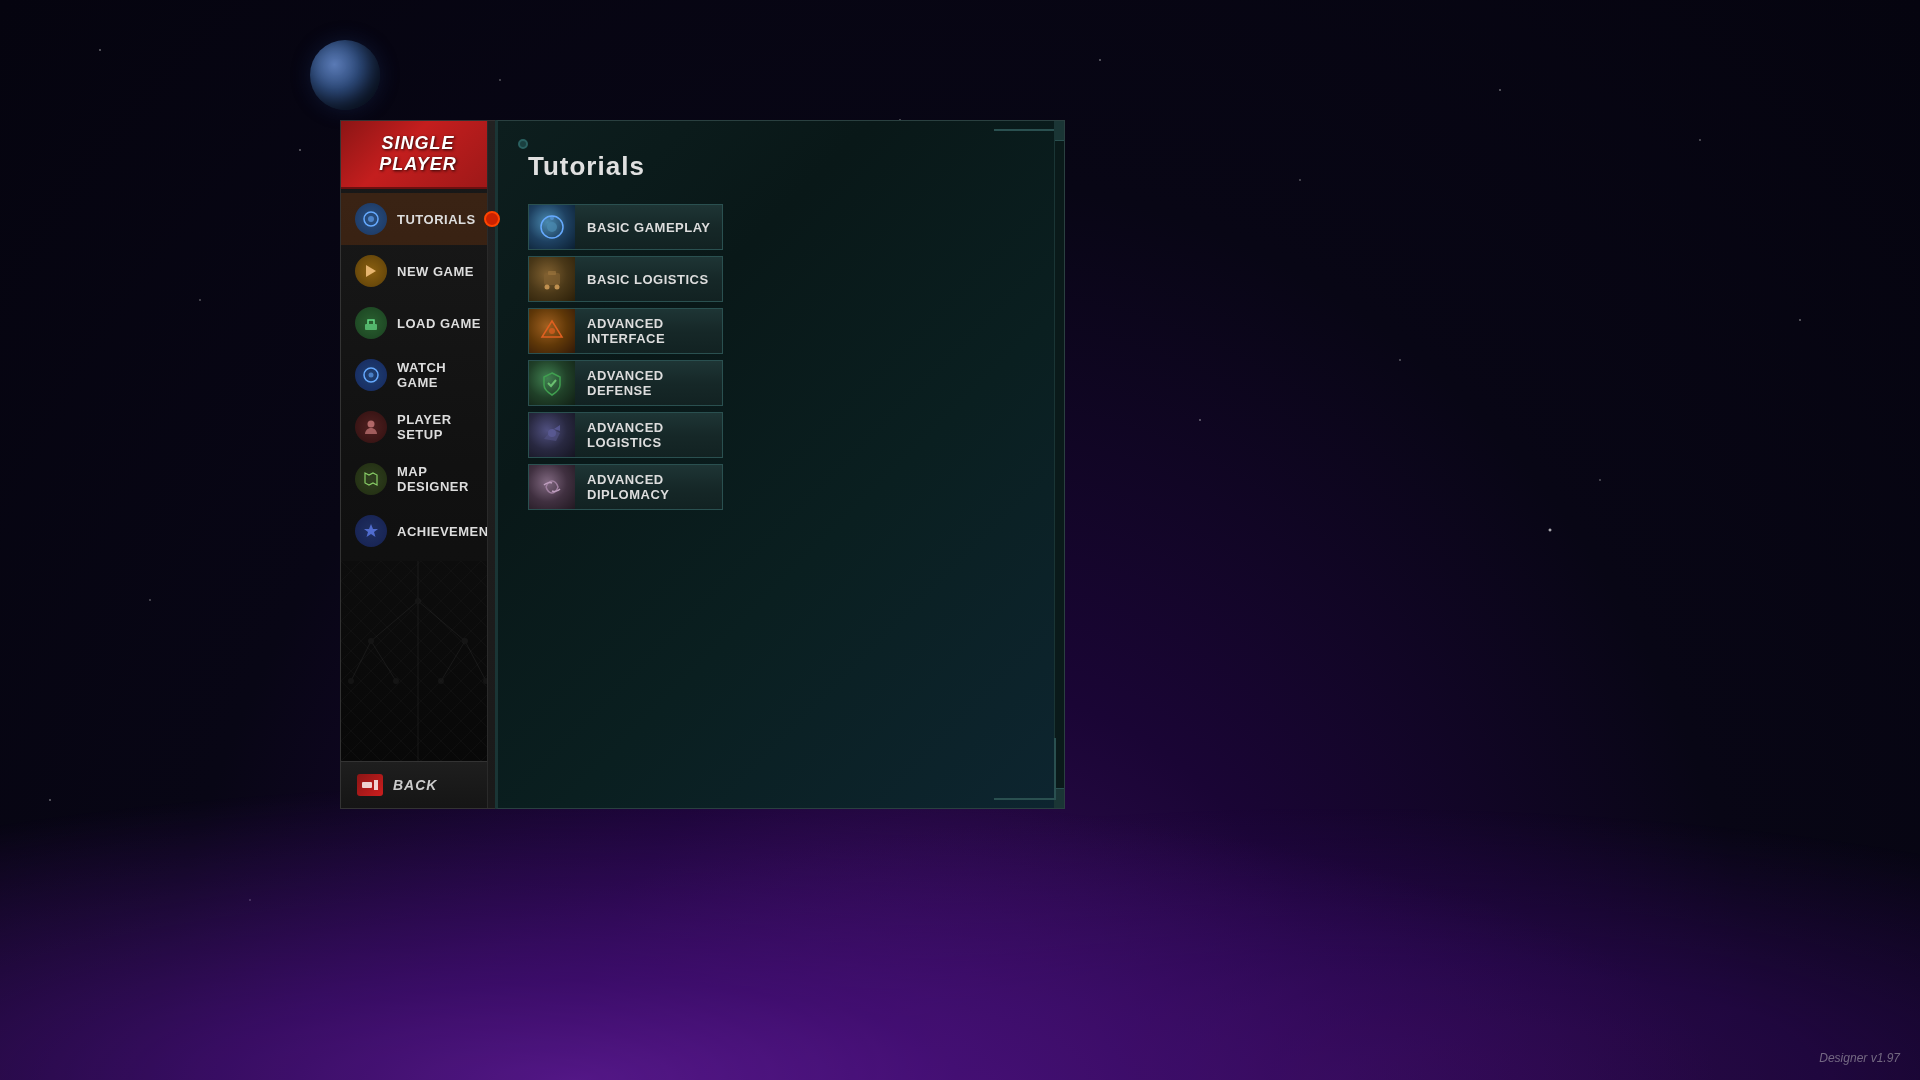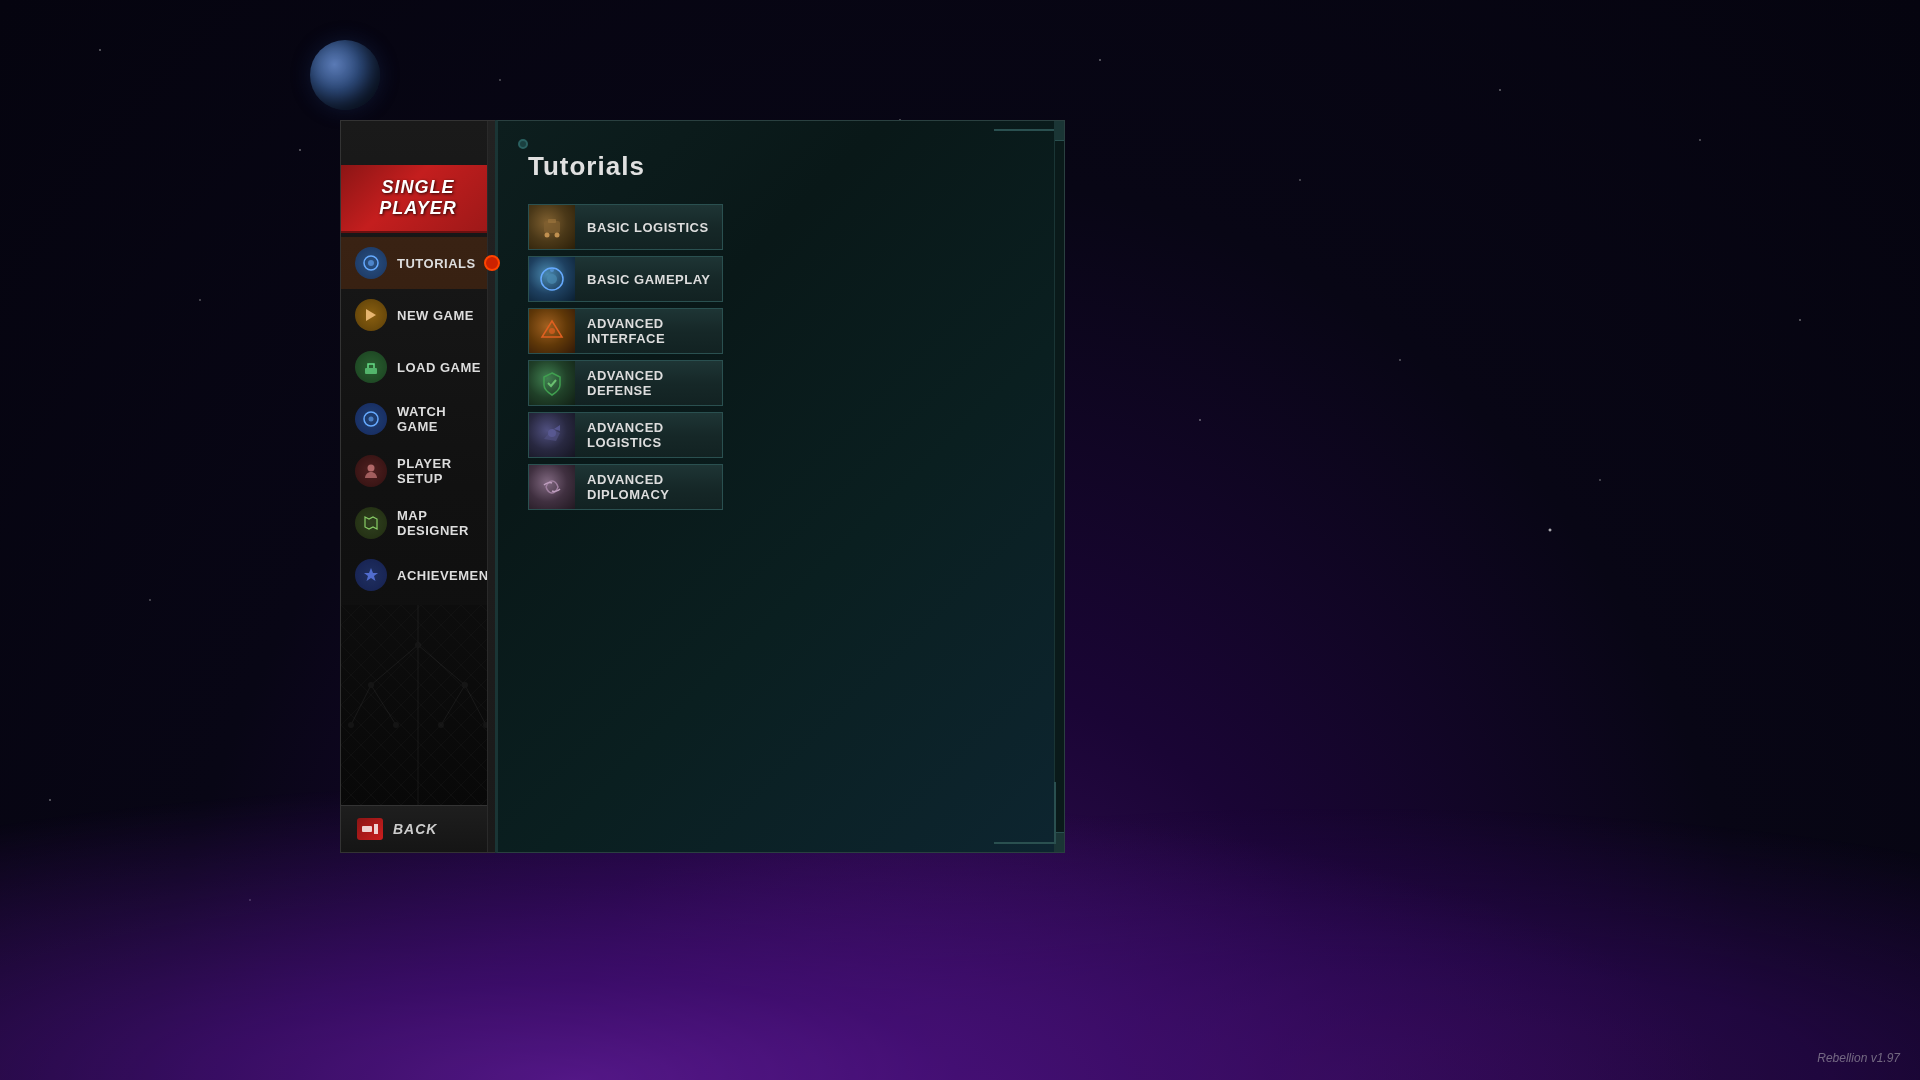--- a/index.html
+++ b/index.html
@@ -100,21 +100,20 @@
       padding: 12px 16px;
       text-align: center;
       font-size: 18px;
       font-weight: 900;
       color: #fff;
       text-transform: uppercase;
       letter-spacing: 1px;
       text-shadow: 1px 1px 3px rgba(0,0,0,0.8);
       border-bottom: 2px solid #6b1010;
       font-style: italic;
-      margin-top: 44px;
     }
 
     
     .nav-items {
       flex: 1;
       display: flex;
       flex-direction: column;
       padding: 4px 0;
     }
 
@@ -506,43 +505,43 @@
   </div>
 
   <div class="right-panel">
     <div class="indicator-dot"></div>
 
     <div class="content-title">Tutorials</div>
 
     <div class="tutorial-list">
 
       <div class="tutorial-btn">
+        <div class="tutorial-btn-icon icon-basic-gameplay">
+          <svg width="28" height="28" viewBox="0 0 28 28">
+              <circle cx="14" cy="14" r="11" fill="none" stroke="#6af" stroke-width="1.5"></circle>
+              <circle cx="14" cy="14" r="5" fill="#4a8ab0" opacity="0.7"></circle>
+              <circle cx="14" cy="5" r="2" fill="#6af" opacity="0.5"></circle>
+            </svg>
+        </div>
+        <span class="tutorial-btn-label">Basic Gameplay</span>
+      </div>
+
+      <div class="tutorial-btn">
         <div class="tutorial-btn-icon icon-basic-logistics">
           <svg width="28" height="28" viewBox="0 0 28 28">
               <rect x="6" y="8" width="16" height="12" rx="2" fill="#806030" opacity="0.7"></rect>
               <rect x="10" y="6" width="8" height="4" rx="1" fill="#a07840" opacity="0.6"></rect>
               <circle cx="9" cy="22" r="2.5" fill="#c09050"></circle>
               <circle cx="19" cy="22" r="2.5" fill="#c09050"></circle>
             </svg>
         </div>
         <span class="tutorial-btn-label">Basic Logistics</span>
       </div>
 
       <div class="tutorial-btn">
-        <div class="tutorial-btn-icon icon-basic-gameplay">
-          <svg width="28" height="28" viewBox="0 0 28 28">
-              <circle cx="14" cy="14" r="11" fill="none" stroke="#6af" stroke-width="1.5"></circle>
-              <circle cx="14" cy="14" r="5" fill="#4a8ab0" opacity="0.7"></circle>
-              <circle cx="14" cy="5" r="2" fill="#6af" opacity="0.5"></circle>
-            </svg>
-        </div>
-        <span class="tutorial-btn-label">Basic Gameplay</span>
-      </div>
-
-      <div class="tutorial-btn">
         <div class="tutorial-btn-icon icon-advanced-interface">
           <svg width="28" height="28" viewBox="0 0 28 28">
               <path d="M14 4 L24 20 L4 20 Z" fill="none" stroke="#e06020" stroke-width="1.5"></path>
               <circle cx="14" cy="14" r="3" fill="#e06020" opacity="0.7"></circle>
             </svg>
         </div>
         <span class="tutorial-btn-label">Advanced Interface</span>
       </div>
 
       <div class="tutorial-btn">
@@ -580,13 +579,13 @@
     </div>
 
     <div class="right-scrollbar">
       <div class="right-scrollbar-top"></div>
       <div class="right-scrollbar-bottom"></div>
     </div>
   </div>
 
 </div>
 
-<div class="version-text">Rebellion v1.97</div>
+<div class="version-text">Designer v1.97</div>
 
 </body></html>

